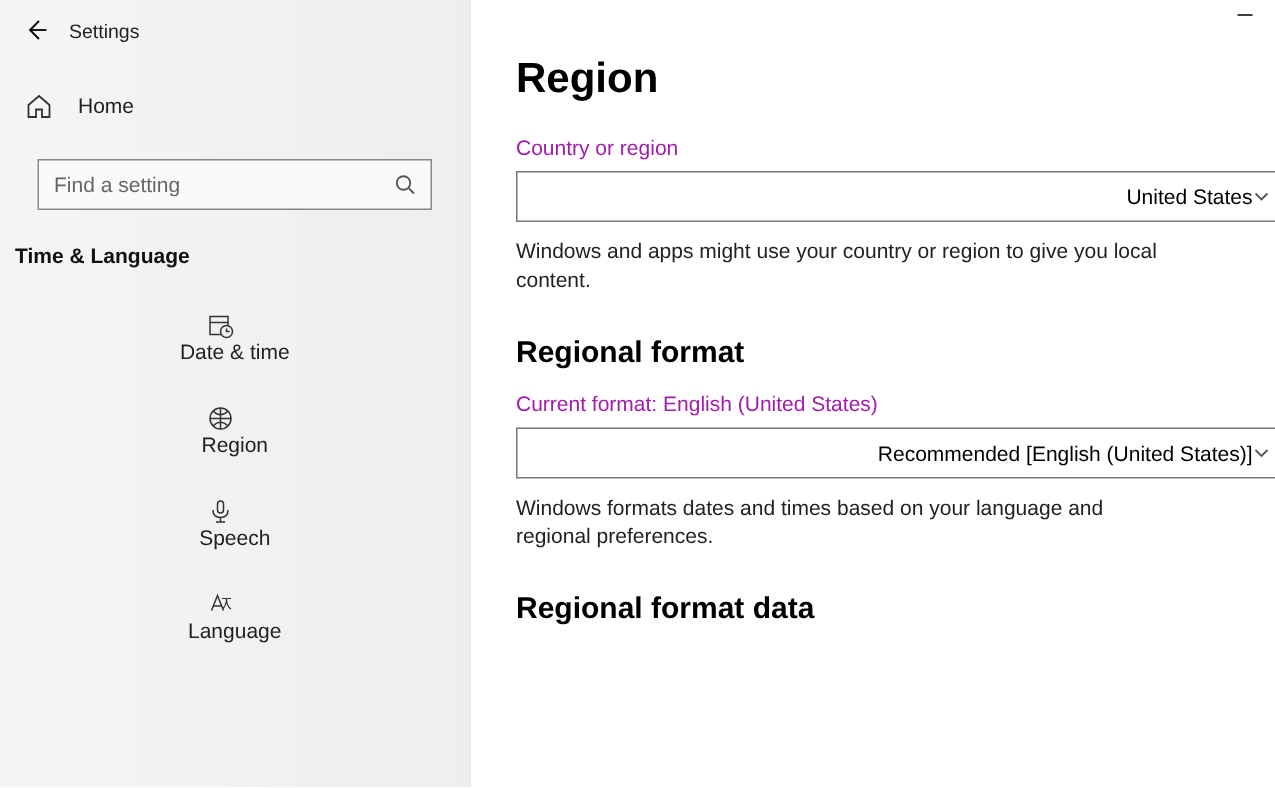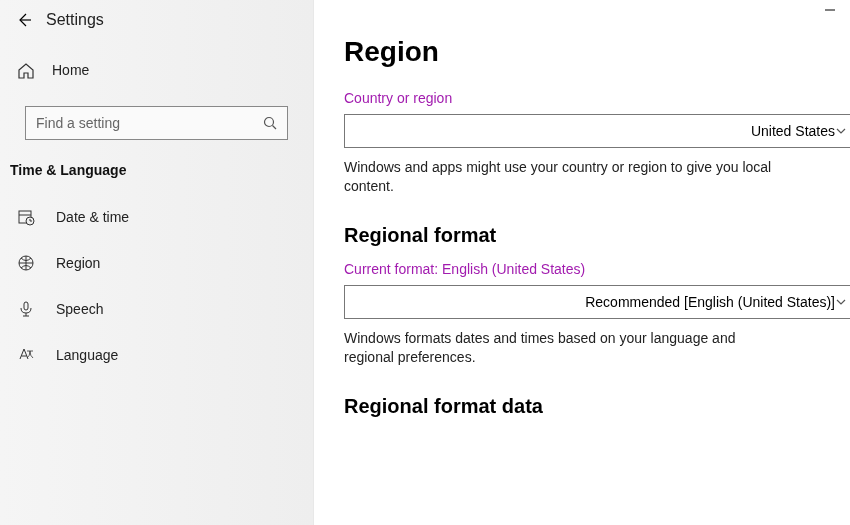--- a/index.html
+++ b/index.html
@@ -1,31 +1,31 @@
 <!DOCTYPE html>
 <html><head>
   <meta charset="utf-8">
   <style>
     * { margin: 0; padding: 0; box-sizing: border-box; font-family: "Segoe UI", Arial, sans-serif; }
     body { width: 850px; height: 525px; overflow: hidden; display: flex; background: #fff; color: #000; }
     .sidebar { width: 314px; height: 100%; background: linear-gradient(to right, #f5f5f5, #eeeeee); border-right: 1px solid #e8e8e8; display: flex; flex-direction: column; }
     .titlebar { display: flex; align-items: center; height: 40px; padding: 0 12px; }
     .back-btn { width: 24px; height: 24px; display: flex; align-items: center; justify-content: center; cursor: pointer; margin-right: 10px; }
-    .app-title { font-size: 16px; color: #222; }
+    .app-title { font-size: 13px; color: #222; }
     .home-row { display: flex; align-items: flex-start; padding: 10px 16px; margin-top: 12px; cursor: pointer; }
     .home-row .icon { width: 20px; display: flex; justify-content: center; margin-right: 16px; color: #333; }
     .home-row .label { font-size: 14px; color: #222; }
     .search-wrap { padding: 0 25px; margin: 16px 0 10px 0; }
     .search-box { position: relative; width: 100%; height: 34px; border: 1px solid #888; background: #fafafa; display: flex; align-items: center; }
     .search-input { flex: 1; border: none; outline: none; background: transparent; padding: 0 10px; font-size: 14px; color: #555; }
     .search-input::placeholder { color: #666; }
     .search-icon { position: absolute; right: 10px; top: 50%; transform: translateY(-50%); color: #444; }
     .category { font-size: 14px; font-weight: 600; padding: 12px 10px 12px 10px; color: #111; }
     .nav-list { display: flex; flex-direction: column; margin-top: 4px; }
-    .nav-item { display: flex; align-items: center; padding: 14px 16px; cursor: pointer; }
+    .nav-item { display: flex; align-items: center; padding: 14px 16px; cursor: pointer; flex-direction: column; }
     .nav-item .icon { width: 20px; display: flex; justify-content: center; margin-right: 20px; color: #333; }
     .nav-item .label { font-size: 14px; color: #222; }
     .main { flex: 1; padding: 36px 30px 0 30px; overflow: hidden; position: relative; }
     .win-controls { position: absolute; top: 4px; right: 14px; display: flex; gap: 20px; }
     .win-min { width: 12px; height: 12px; display: flex; align-items: center; justify-content: center; cursor: pointer; }
     h1.page-title { font-size: 28px; font-weight: 600; margin-bottom: 22px; }
     .field-label { font-size: 14px; color: #a21caf; margin-bottom: 8px; }
     .dropdown { width: 516px; height: 34px; border: 1px solid #777; background: #fff; display: flex; align-items: center; justify-content: flex-end; padding: 0 12px; cursor: pointer; margin-bottom: 10px; }
     .dropdown .value { font-size: 14px; }
     .dropdown .chev { color: #555; }

